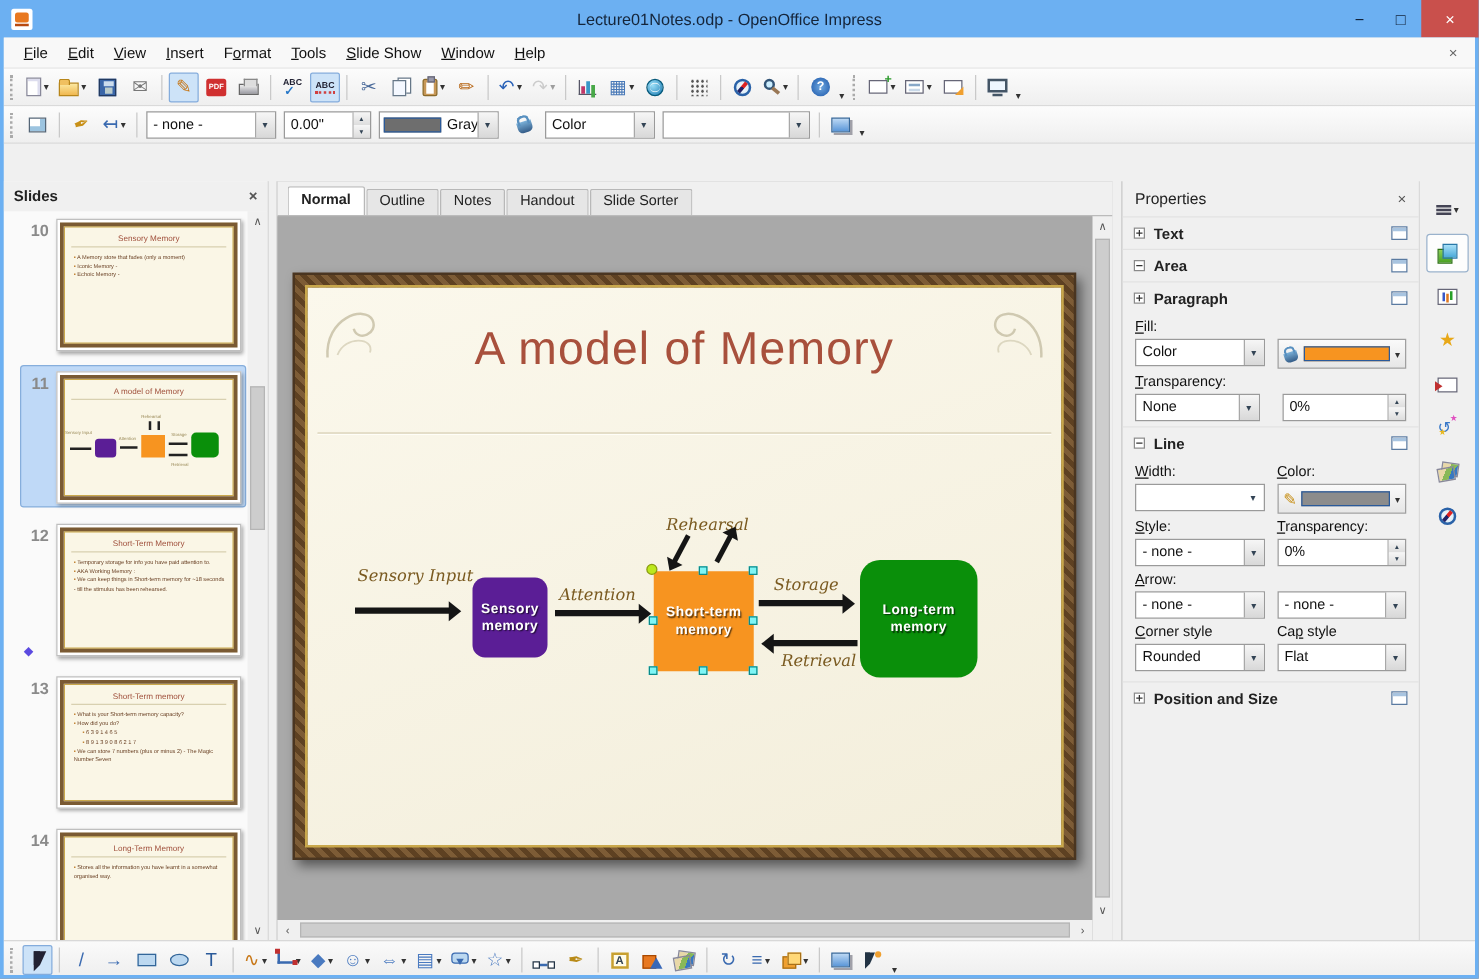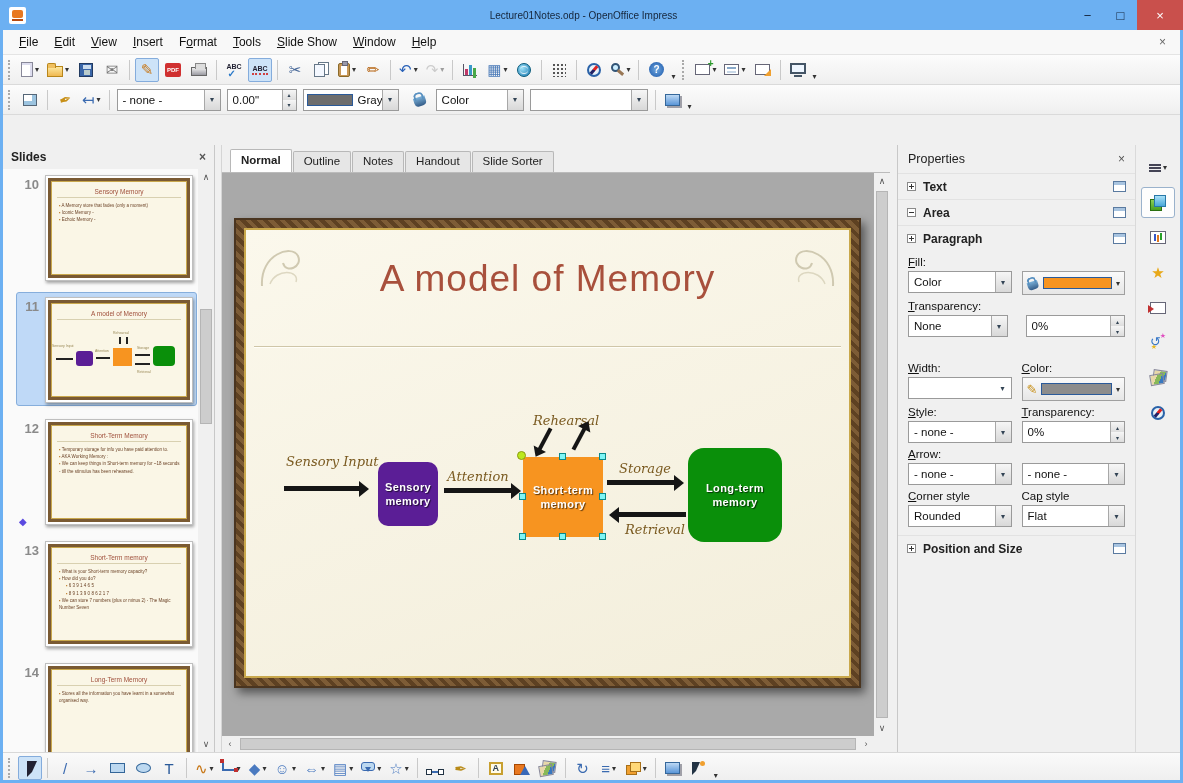--- a/index.html
+++ b/index.html
@@ -3,21 +3,21 @@
 <meta charset="utf-8">
 <style>
 *{margin:0;padding:0;box-sizing:border-box;font-family:"Liberation Sans",sans-serif}
 body{width:1183px;height:783px;overflow:hidden;background:#888}
 #win{position:relative;width:1183px;height:783px;background:#6CB0F2}
 
 #titlebar{height:30px;display:flex;align-items:center;padding-left:9px}
 .impicon{width:17px;height:17px;background:#fff;border-radius:2px;position:relative;flex:none}
 .impicon:before{content:"";position:absolute;inset:3px 3px 6px 3px;background:#E87820;border-radius:2px}
 .impicon:after{content:"";position:absolute;left:3px;right:3px;bottom:3px;height:2px;background:#B84A10}
-#wtitle{position:absolute;left:0;right:16px;text-align:center;font-size:10px;color:#15253a}
+#wtitle{position:absolute;left:0;right:16px;text-align:center;font-size:13px;color:#15253a}
 .wbtns{margin-left:auto;display:flex;height:100%;position:relative}
 .wbtn{width:33px;height:100%;display:flex;align-items:center;justify-content:center;font-size:13px;color:#13233a}
 .wbtn.close{width:46px;background:#C9504C;color:#fff}
 
 #app{position:absolute;left:3px;right:3px;top:30px;bottom:3px;background:#F0F0F0;overflow:hidden}
 #menubar{height:25px;background:#F8F8F8;border-bottom:1px solid #E4E4E4;display:flex;align-items:center;padding:0 8px;font-size:12px}
 .mitem{padding:3px 8px;color:#111}
 .mclose{margin-left:auto;color:#666;font-size:12px;padding:0 6px}
 #tb1,#tb2{height:30px;background:linear-gradient(#FCFCFC,#EFEFEF);border-bottom:1px solid #DADADA;display:flex;align-items:center;padding:0 2px}
 .tbtn{height:24px;min-width:24px;display:flex;align-items:center;justify-content:center;border:1px solid transparent;border-radius:2px;margin:0 1px;padding:0 2px}
@@ -555,33 +555,38 @@
               <span class="txt">Color</span>
               <span class="btn">▾</span>
             </span>
             <span class="swbtn">
               <span class="i bucket" style="transform:rotate(-18deg) scale(.9)"></span>
               <span class="swatch" style="flex: 1 1 0%; background-color: rgb(247, 148, 32);"></span>
               <span class="dd">▾</span>
             </span>
           </div>
           <div class="plabel"><u>T</u>ransparency:</div>
-          <div style="display:grid;grid-template-columns:1fr 1fr;column-gap:18px;margin-bottom:20px">
+          <div style="display:grid;grid-template-columns:1fr 1fr;column-gap:18px;margin-bottom:4px">
             <span class="sel">
               <span class="txt">None</span>
               <span class="btn">▾</span>
             </span>
             <span class="spin">
               <span class="txt">0%</span>
               <span class="ud">
                   <span>▴</span>
                   <span>▾</span>
                 </span>
             </span>
           </div>
+        </div>
+        <div class="sect">
+          <span class="exp"></span>
+          <span>Line</span>
+          <span class="dlg"></span>
         </div>
         <div style="padding:0 10px">
           <div style="display:grid;grid-template-columns:1fr 1fr;column-gap:10px">
             <div class="plabel"><u>W</u>idth:</div>
             <div class="plabel"><u>C</u>olor:</div>
             <span class="sel">
               <span class="txt"><span class="linepic"></span></span>
               <span class="btn" style="background:none;border:none">▾</span>
             </span>
             <span class="swbtn">

